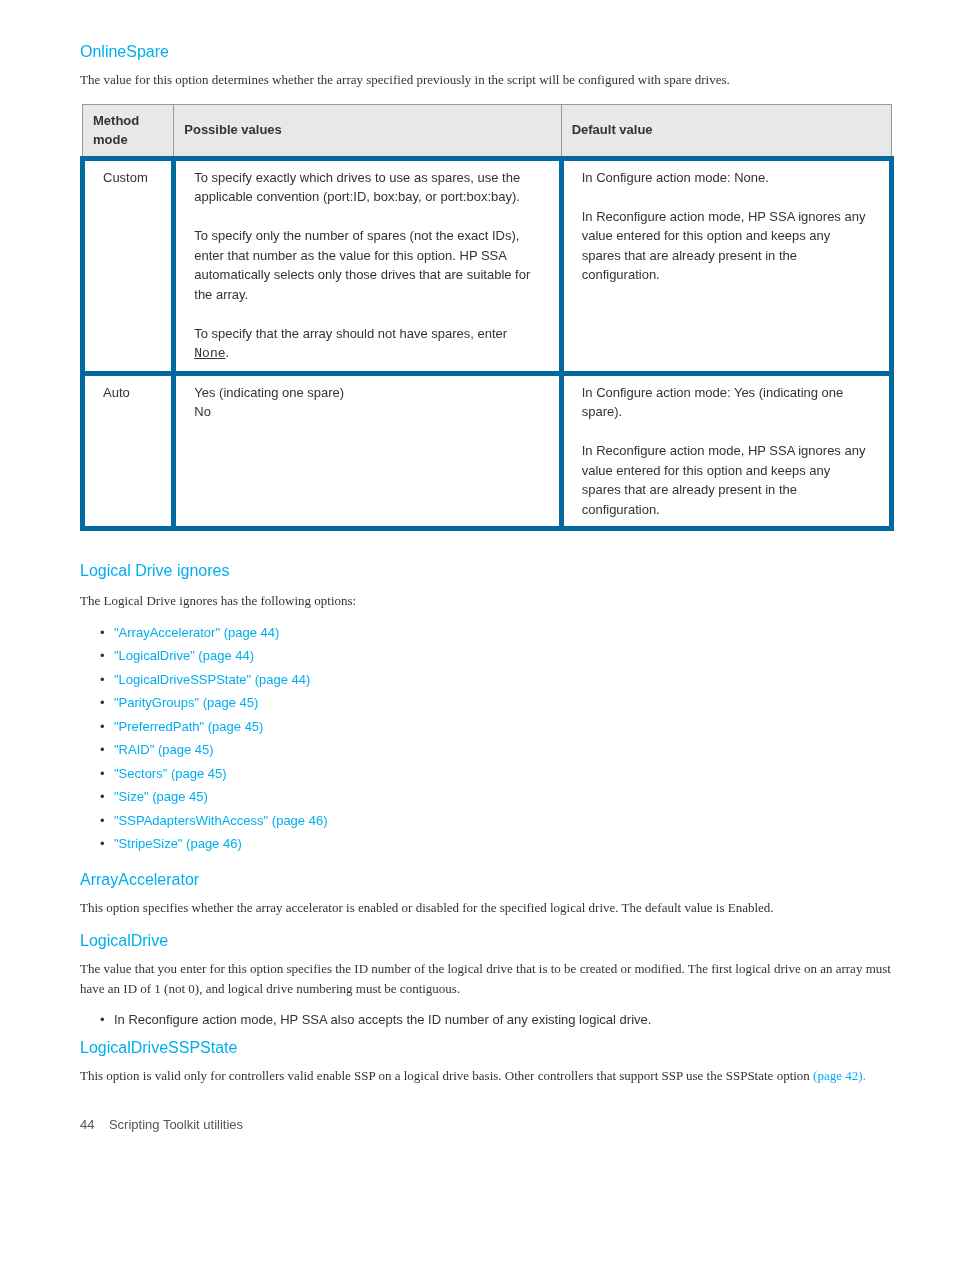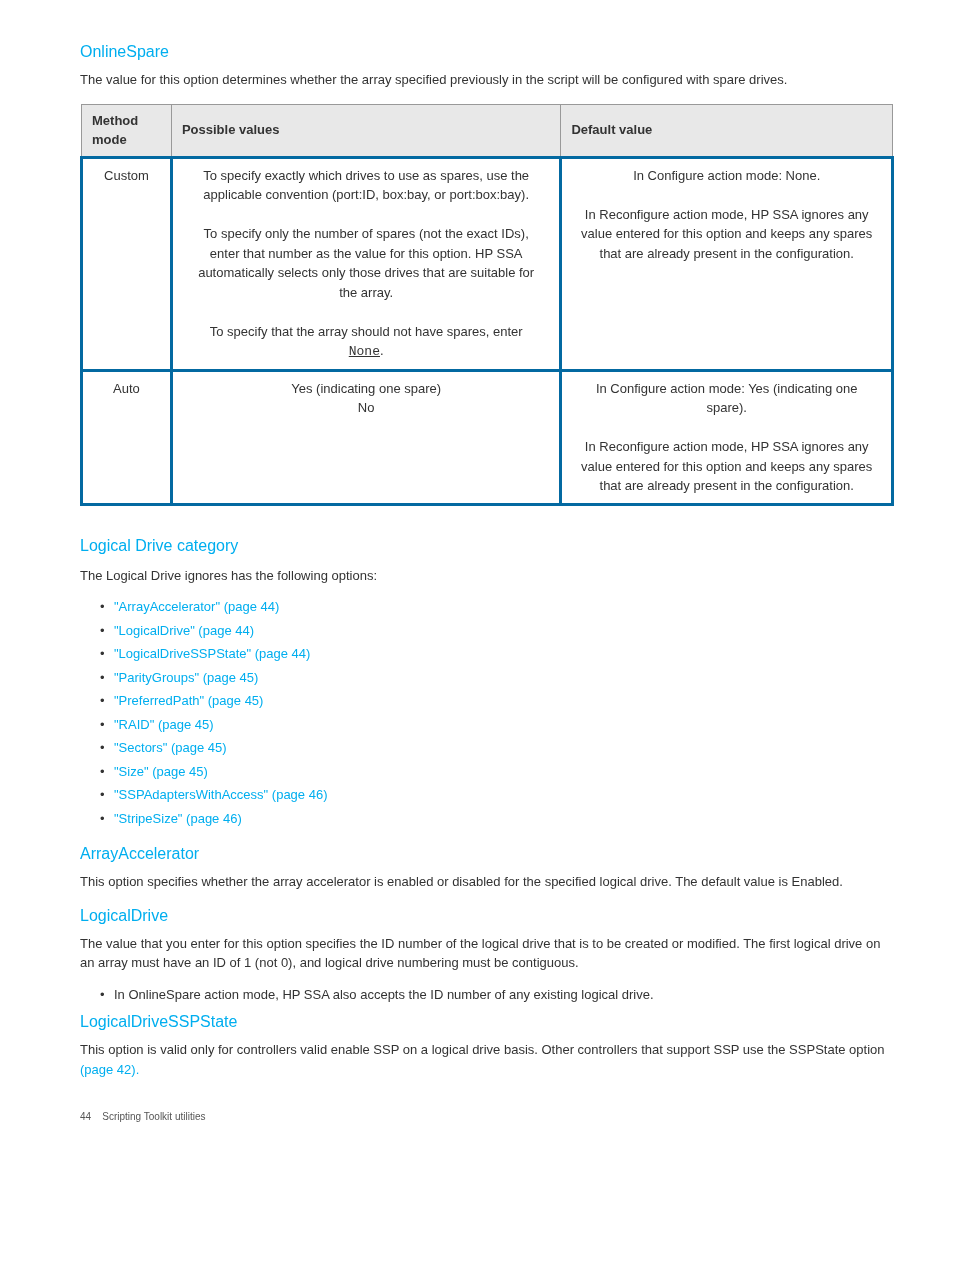--- a/index.html
+++ b/index.html
@@ -20,40 +20,40 @@
     .section-heading {
       color: #00AEEF;
       font-size: 16px;
       font-weight: normal;
       margin-top: 28px;
       margin-bottom: 8px;
     }
     .body-text {
       margin-bottom: 12px;
       color: #333;
+      font-family: Liberation Serif, serif;
     }
     table {
       border-collapse: collapse;
       width: 100%;
       margin: 14px 0 18px 0;
       font-size: 13px;
     }
     table th {
       background: #e8e8e8;
       border: 1px solid #999;
       padding: 6px 10px;
       text-align: left;
       font-weight: bold;
       font-size: 13px;
     }
     table td {
-      border: 3px solid #0369a1;
+      border: 5px solid #0369a1;
       padding: 7px 18px;
       vertical-align: top;
-      text-align: center;
     }
     .bullet-list {
       list-style: none;
       padding-left: 20px;
       margin-bottom: 14px;
     }
     .bullet-list li {
       margin-bottom: 4px;
       position: relative;
       padding-left: 14px;
@@ -79,21 +79,21 @@
       padding-left: 14px;
     }
     .sub-bullet-list li::before {
       content: "•";
       position: absolute;
       left: 0;
       color: #333;
     }
     .page-footer {
       margin-top: 30px;
-      font-size: 10px;
+      font-size: 13px;
       color: #555;
     }
     .inline-link {
       color: #00AEEF;
       text-decoration: none;
     }
     code {
       font-family: "Courier New", monospace;
       text-decoration: underline;
     }
@@ -137,21 +137,21 @@
       </td>
       <td>
         In Configure action mode: Yes (indicating one spare).
         <br><br>
         In Reconfigure action mode, HP SSA ignores any value entered for this option and keeps any spares that are already present in the configuration.
       </td>
     </tr>
   </tbody>
 </table>
 
-<h2 class="section-heading">Logical Drive category</h2>
+<h2 class="section-heading">Logical Drive ignores</h2>
 
 <p class="body-text">The Logical Drive ignores has the following options:</p>
 
 <ul class="bullet-list">
   <li><a class="inline-link">"ArrayAccelerator" (page 44)</a></li>
   <li><a class="inline-link">"LogicalDrive" (page 44)</a></li>
   <li><a class="inline-link">"LogicalDriveSSPState" (page 44)</a></li>
   <li><a class="inline-link">"ParityGroups" (page 45)</a></li>
   <li><a class="inline-link">"PreferredPath" (page 45)</a></li>
   <li><a class="inline-link">"RAID" (page 45)</a></li>
@@ -160,21 +160,21 @@
   <li><a class="inline-link">"SSPAdaptersWithAccess" (page 46)</a></li>
   <li><a class="inline-link">"StripeSize" (page 46)</a></li>
 </ul>
 
 <h3 class="cyan-heading">ArrayAccelerator</h3>
 <p class="body-text">This option specifies whether the array accelerator is enabled or disabled for the specified logical drive. The default value is Enabled.</p>
 
 <h3 class="cyan-heading">LogicalDrive</h3>
 <p class="body-text">The value that you enter for this option specifies the ID number of the logical drive that is to be created or modified. The first logical drive on an array must have an ID of 1 (not 0), and logical drive numbering must be contiguous.</p>
 <ul class="sub-bullet-list">
-  <li>In OnlineSpare action mode, HP SSA also accepts the ID number of any existing logical drive.</li>
+  <li>In Reconfigure action mode, HP SSA also accepts the ID number of any existing logical drive.</li>
 </ul>
 
 <h3 class="cyan-heading">LogicalDriveSSPState</h3>
 <p class="body-text">
   <span>This option is valid only for controllers valid enable SSP on a logical drive basis. Other controllers that support SSP use the SSPState option </span><a class="inline-link">(page 42).</a>
 </p>
 
 <div class="page-footer">
   <span>44</span>&nbsp;&nbsp;&nbsp;&nbsp;<span>Scripting Toolkit utilities</span>
 </div>

